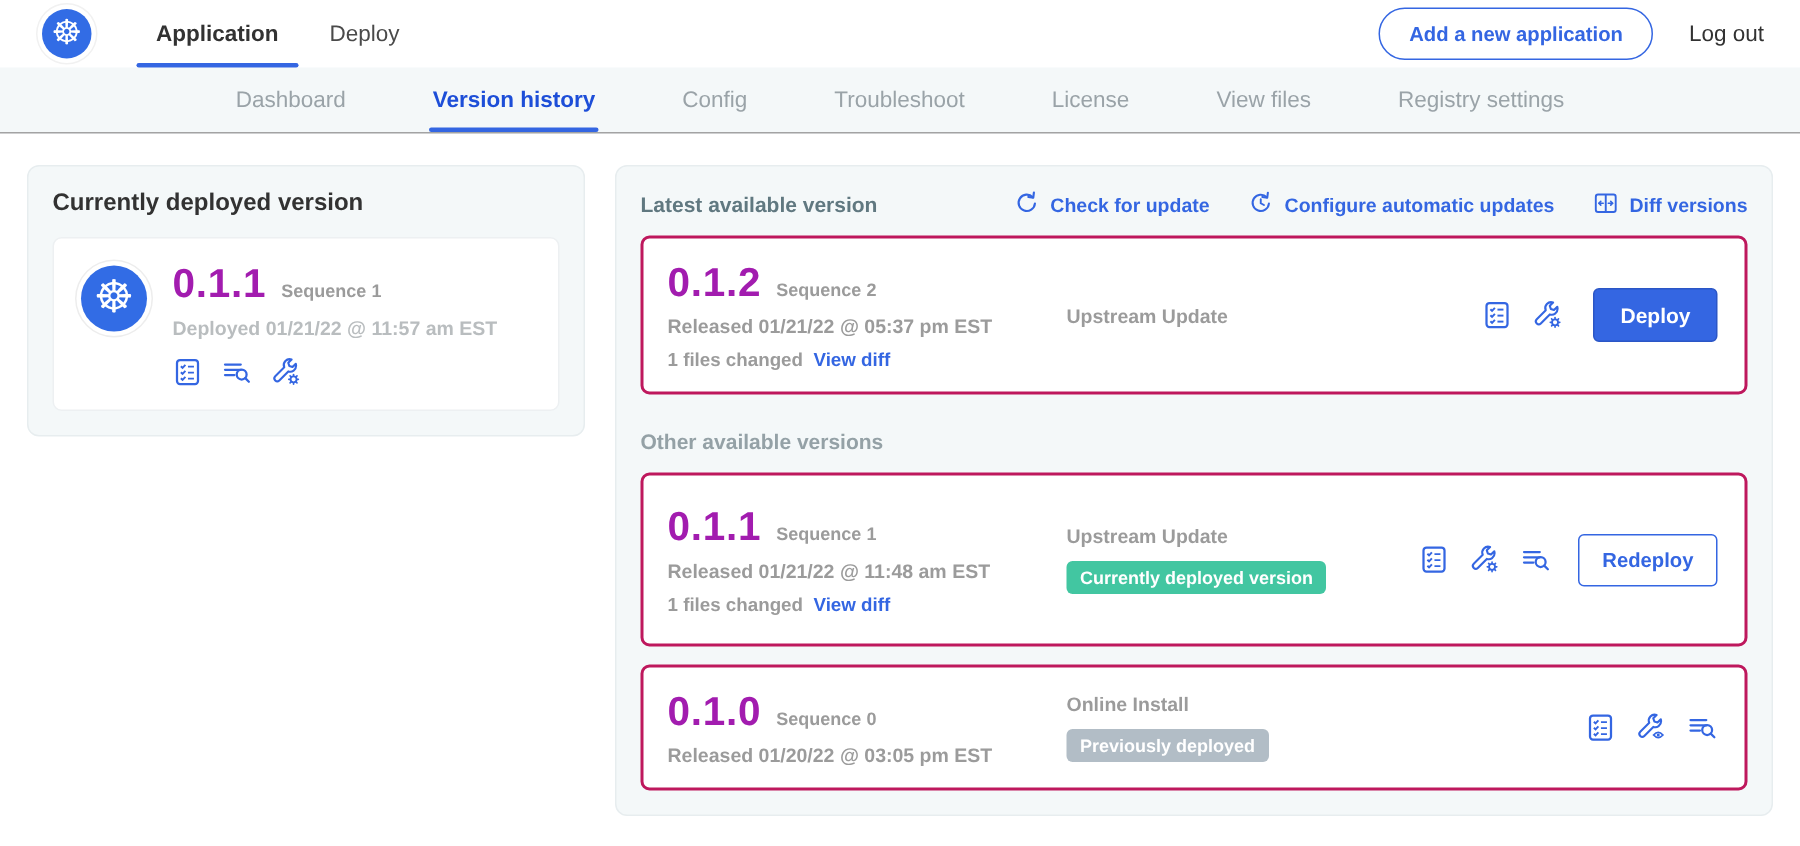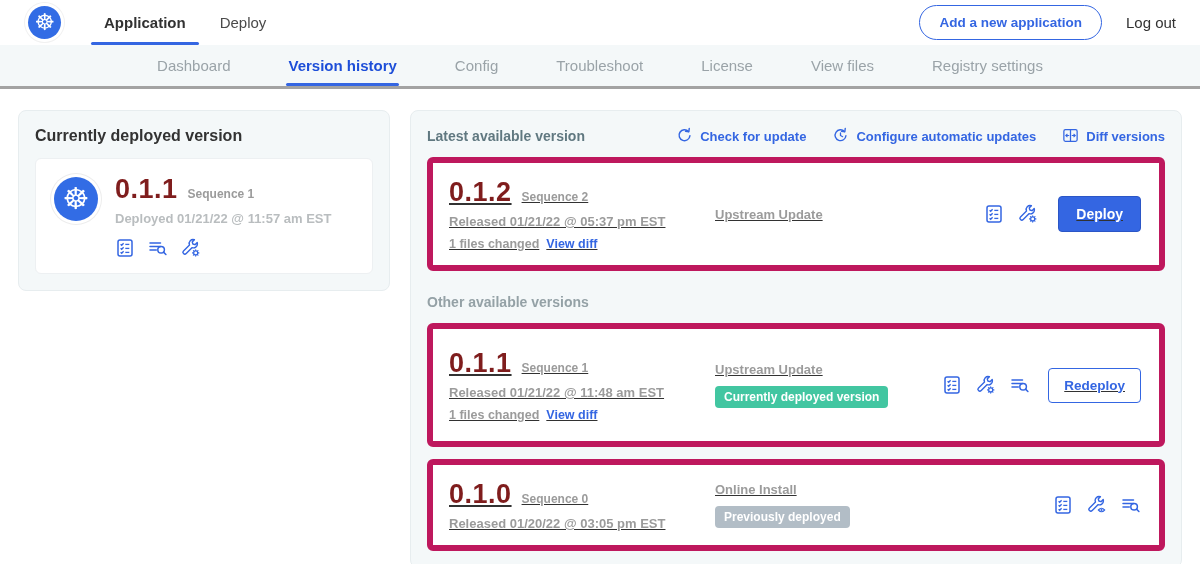--- a/index.html
+++ b/index.html
@@ -42,21 +42,21 @@
   .topnav-right { margin-left: auto; display: flex; align-items: center; gap: 24px; }
   .add-app-btn {
     border: 1px solid var(--accent); color: var(--accent); background: #fff;
     border-radius: 18px; padding: 9px 19px; font-size: 13.5px; font-weight: bold;
     font-family: inherit; cursor: pointer;
   }
   .logout { font-size: 15px; color: #323232; cursor: pointer; }
 
   
   .subnav {
-    height: 44px; background: var(--panel-bg); border-bottom: 3px solid #a3a3a3;
+    height: 44px; background: var(--panel-bg); border-bottom: 1px solid #a3a3a3;
     display: flex; justify-content: center; gap: 58px; align-items: stretch;
   }
   .subnav-item {
     display: flex; align-items: center; position: relative;
     font-size: 15px; color: #9aa3a8; cursor: pointer;
   }
   .subnav-item.active { color: #1d4ed8; font-weight: bold; }
   .subnav-item.active::after {
     content: ""; position: absolute; left: -2px; right: -2px; bottom: 0;
     height: 3px; background: var(--accent); border-radius: 2px;
@@ -77,37 +77,37 @@
   }
   .k8s-badge {
     width: 44px; height: 44px; border-radius: 50%; flex: none;
     background: var(--k8s-blue); color: #fff;
     display: flex; align-items: center; justify-content: center;
     font-family: "DejaVu Sans", sans-serif; font-size: 30px; line-height: 1;
     box-shadow: 0 0 0 3px #fff, 0 0 0 4px #ededed;
     margin: 3px 2px 0 2px;
   }
   .version-row { display: flex; align-items: baseline; gap: 10px; }
-  .version-num { font-size: 27px; font-weight: bold; color: #7f1d1d; letter-spacing: .5px; }
+  .version-num { font-size: 27px; font-weight: bold; color: #a21caf; letter-spacing: .5px; }
   .sequence { font-size: 12px; color: var(--muted); font-weight: 600; }
   .deployed-date { margin-top: 6px; font-size: 13px; color: #b9bdbf; font-weight: 600; }
   .icon-row { display: flex; align-items: center; gap: 13px; margin-top: 12px; }
   .icon { width: 20px; height: 20px; color: var(--accent); cursor: pointer; display: block; }
   .icon-sm { width: 17px; height: 17px; }
 
   
   .versions-panel { flex: 1; }
   .vp-header { display: flex; align-items: center; justify-content: space-between; margin: 2px 0 13px; }
   .vp-title { font-size: 14px; font-weight: 600; color: #607880; }
   .vp-actions { display: flex; align-items: center; gap: 26px; }
   .vp-action { display: flex; align-items: flex-end; gap: 7px; color: var(--accent); font-size: 13px; font-weight: bold; cursor: pointer; }
 
   .version-card {
-    background: #fff; border: 6px solid #be185d; border-radius: 6px;
-    padding: 14px 16px; display: flex; align-items: center; text-decoration: underline;
+    background: #fff; border: 2px solid #be185d; border-radius: 6px;
+    padding: 14px 16px; display: flex; align-items: center;
   }
   .version-card.tall { padding: 19px 16px; }
   .vc-left { width: 252px; flex: none; }
   .released { margin-top: 6px; font-size: 13px; color: var(--muted); font-weight: 600; }
   .files-row { margin-top: 8px; font-size: 12.5px; color: var(--muted); font-weight: 600; }
   .view-diff { color: var(--accent); font-weight: bold; margin-left: 7px; cursor: pointer; text-decoration: none; }
   .vc-mid { flex: 1; padding-left: 14px; }
   .source { font-size: 13px; color: var(--muted); font-weight: 600; }
   .badge {
     display: inline-block; margin-top: 9px; padding: 4px 9px; border-radius: 4px;

